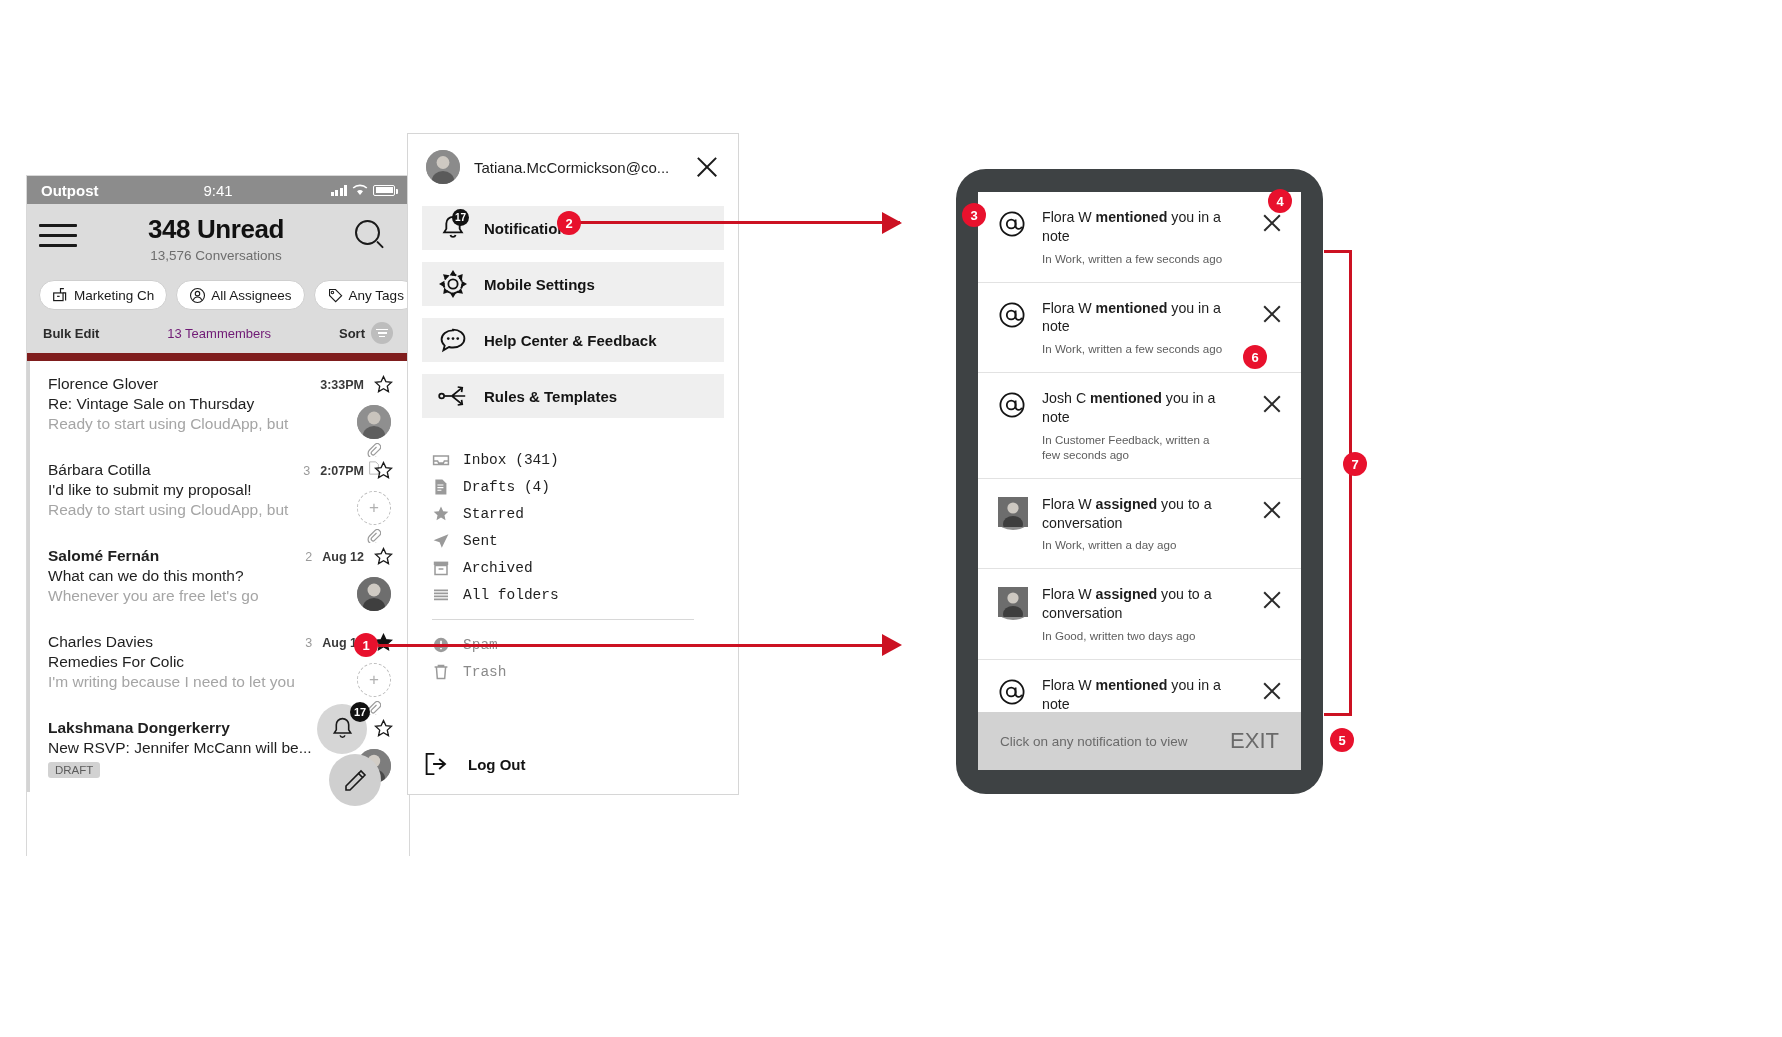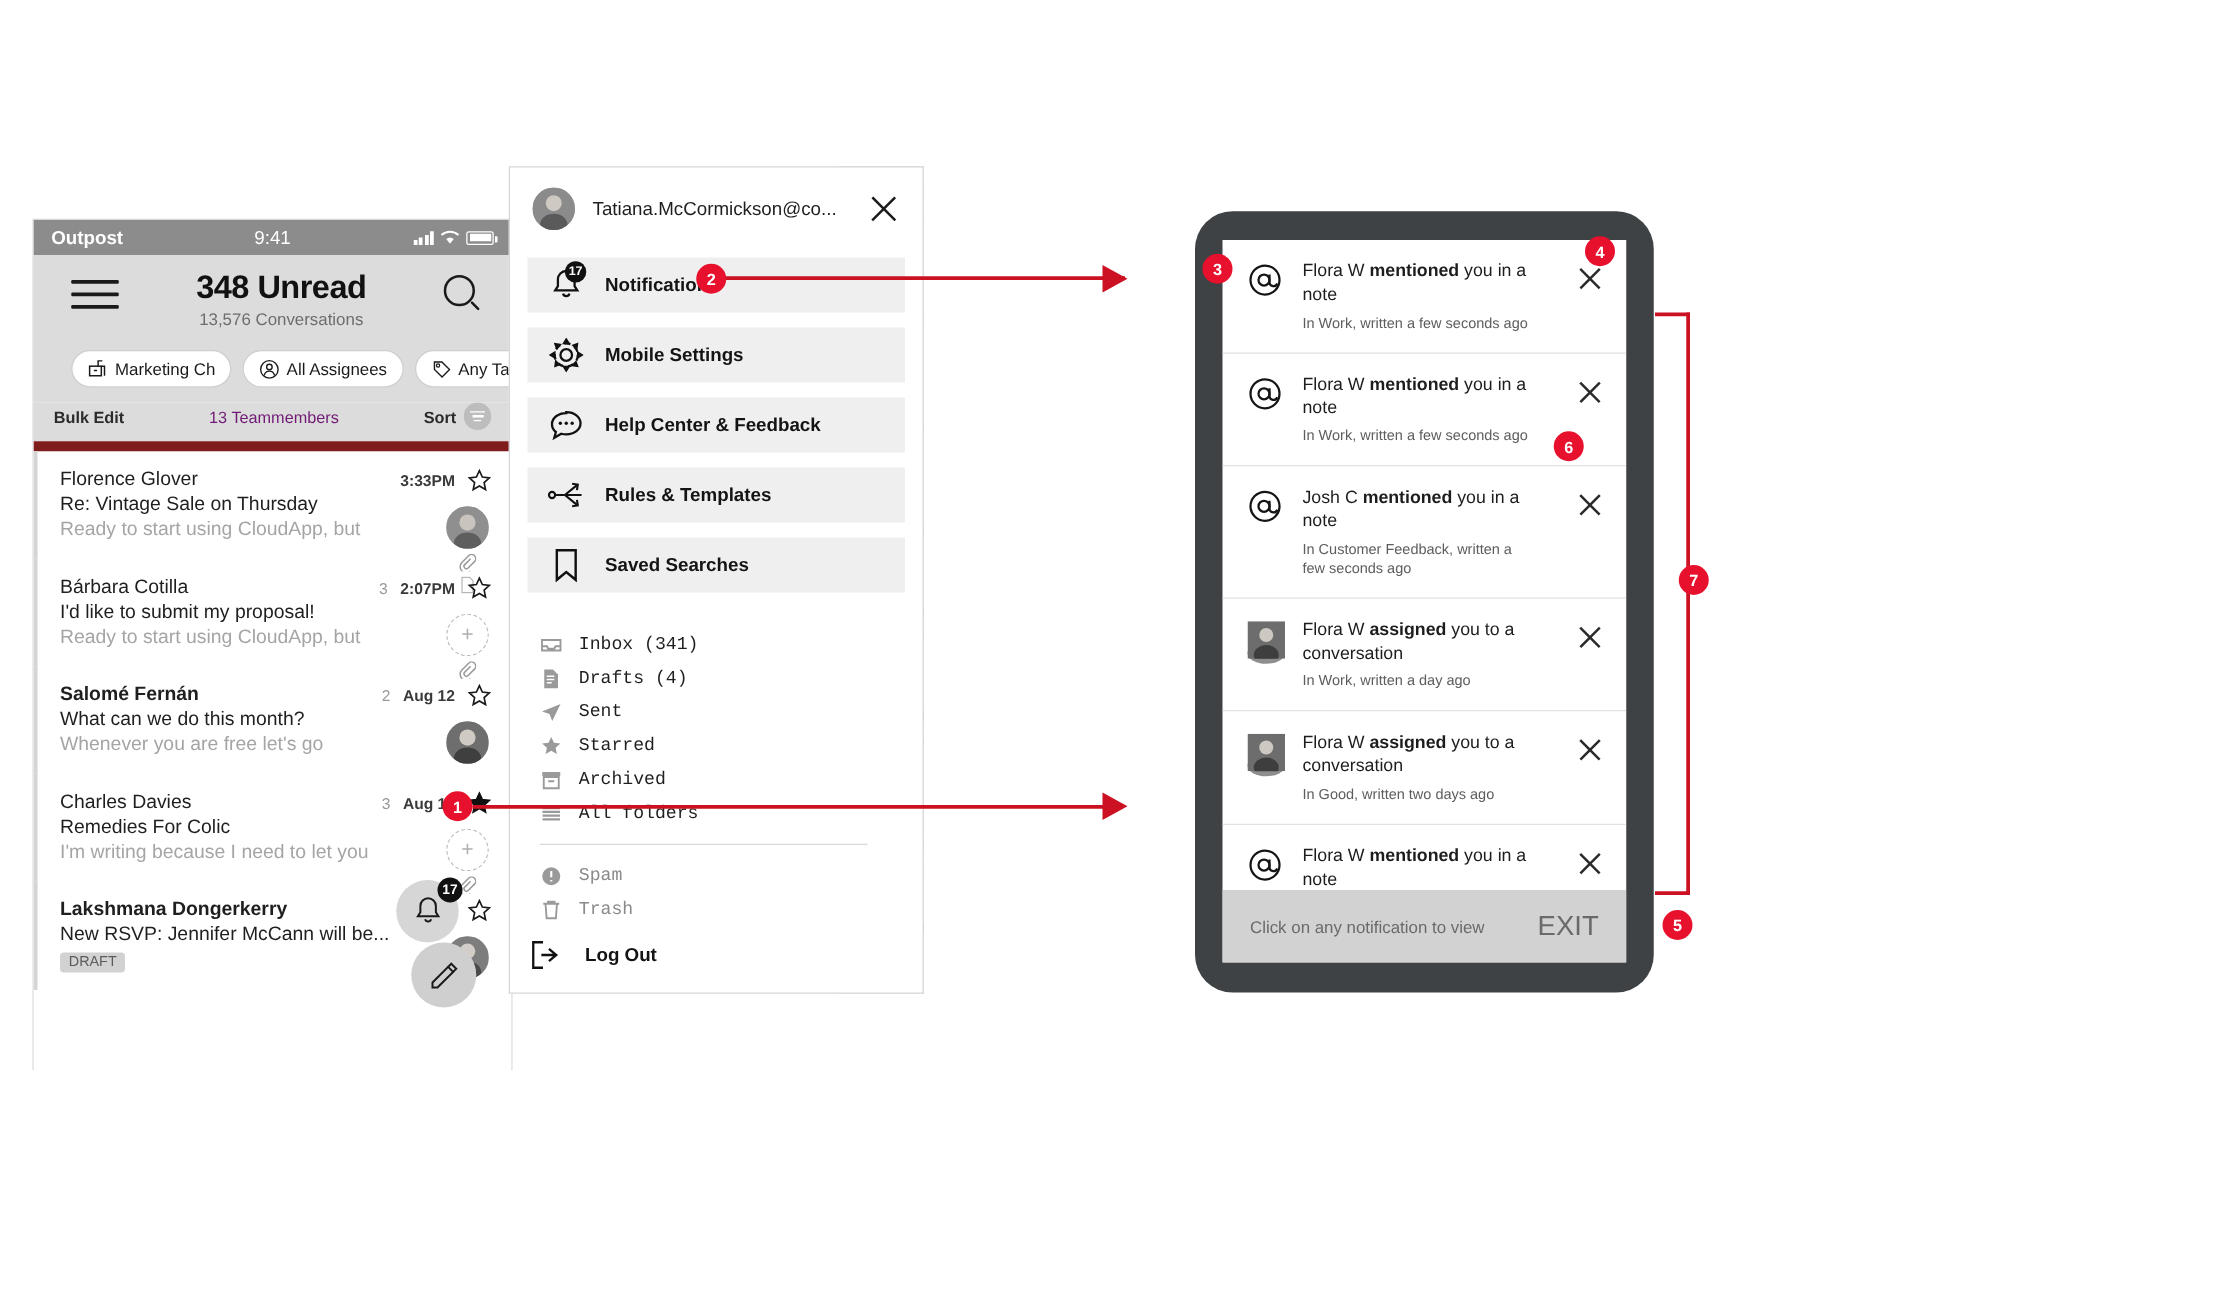--- a/index.html
+++ b/index.html
@@ -30,21 +30,21 @@
   .sb-right { margin-left: auto; display: flex; align-items: center; gap: 5px; z-index:2;}
   .sb-bars { display:flex; align-items:flex-end; gap:1.5px; height:11px;}
   .sb-bars i { display:block; width:3px; background:#fff; }
   .sb-bars i:nth-child(1){height:4px}.sb-bars i:nth-child(2){height:6px}
   .sb-bars i:nth-child(3){height:8px}.sb-bars i:nth-child(4){height:11px}
   .sb-batt { width:22px;height:11px;border:1.5px solid #fff;border-radius:2px;position:relative; }
   .sb-batt::after{content:"";position:absolute;right:-4px;top:3px;width:2px;height:5px;background:#fff;border-radius:0 1px 1px 0;}
   .sb-batt i{position:absolute;left:1.5px;top:1.5px;bottom:1.5px;right:1.5px;background:#fff;}
 
   .a-header {
-    background: #dcdcdc; padding: 10px 16px 0 30px; position: relative;
+    background: #dcdcdc; padding: 10px 16px 0 12px; position: relative;
   }
   .a-headrow { display: flex; align-items: flex-start; height: 56px; }
   .a-burger { width: 38px; padding-top: 10px; cursor: pointer; }
   .a-burger span { display: block; height: 3px; background: #1a1a1a; margin-bottom: 7px; border-radius:1px;}
   .a-titlewrap { flex: 1; text-align: center; }
   .a-title { font-size: 26px; font-weight: bold; color: #111; letter-spacing: -0.4px;}
   .a-sub { font-size: 13.5px; color: #6d6d6d; margin-top: 3px;}
   .a-search { width: 38px; padding-top: 6px; }
   .mag { width: 25px; height: 25px; border: 2.4px solid #1a1a1a; border-radius: 50%; position: relative; }
   .mag::after { content:""; position:absolute; width:2.4px; height:9px; background:#1a1a1a;
@@ -500,28 +500,20 @@
             <circle cx="3.4" cy="12" r="2.3" fill="none" stroke="#111" stroke-width="1.6"></circle>
             <path d="M5.8 12 L13 12" stroke="#111" stroke-width="1.6" fill="none"></path>
             <path d="M13 12 L22 4.6 M13 12 L22 19.4 M13 12 L25.4 12" stroke="#111" stroke-width="1.6" fill="none"></path>
             <path d="M18.4 3.6 L22.6 4.2 L22 8.4" fill="none" stroke="#111" stroke-width="1.6"></path>
             <path d="M22 15.6 L22.6 19.8 L18.4 20.4" fill="none" stroke="#111" stroke-width="1.6"></path>
           </svg>
         </span>
         <span class="lbl">Rules  &amp; Templates</span>
       </div>
 
-      <div class="b-item">
-        <span class="b-ico">
-          <svg width="22" height="28" viewBox="0 0 20 26">
-            <path d="M3 2 h14 v22 l-7 -5.8 -7 5.8 Z" fill="none" stroke="#111" stroke-width="1.8"></path>
-          </svg>
-        </span>
-        <span class="lbl">Saved Searches</span>
-      </div>
     </div>
 
     <div class="b-folders">
 
       <div class="b-folder">
         <svg width="18" height="18" viewBox="0 0 18 18">
           <path d="M1.6 5 h14.8 v8.4 h-14.8 Z M1.6 10 h4 l1 2 h4.8 l1 -2 h4" fill="none" stroke="#9a9a9a" stroke-width="1.5"></path>
         </svg>
         <span class="lbl">Inbox (341)</span>
       </div>
@@ -529,30 +521,30 @@
       <div class="b-folder">
         <svg width="18" height="18" viewBox="0 0 18 18">
           <path d="M3.4 1.6 h7 l4 4 v11 h-11 Z" fill="#9a9a9a"></path>
           <path d="M5.4 7 h6 M5.4 9.6 h6 M5.4 12.2 h4" stroke="#fff" stroke-width="1.1"></path>
         </svg>
         <span class="lbl">Drafts (4)</span>
       </div>
 
       <div class="b-folder">
         <svg width="18" height="18" viewBox="0 0 18 18">
-          <path d="M16.4 2.2 L1.6 8.2 l6 2 l2.2 5.6 Z" fill="#9a9a9a"></path>
-        </svg>
-        <span class="lbl">Sent</span>
+          <path d="M9 1.6 l2.2 4.6 5.1 .6 -3.8 3.4 1 5 -4.5 -2.6 -4.5 2.6 1 -5 -3.8 -3.4 5.1 -.6 Z" fill="#9a9a9a"></path>
+        </svg>
+        <span class="lbl">Starred</span>
       </div>
 
       <div class="b-folder">
         <svg width="18" height="18" viewBox="0 0 18 18">
-          <path d="M9 1.6 l2.2 4.6 5.1 .6 -3.8 3.4 1 5 -4.5 -2.6 -4.5 2.6 1 -5 -3.8 -3.4 5.1 -.6 Z" fill="#9a9a9a"></path>
-        </svg>
-        <span class="lbl">Starred</span>
+          <path d="M16.4 2.2 L1.6 8.2 l6 2 l2.2 5.6 Z" fill="#9a9a9a"></path>
+        </svg>
+        <span class="lbl">Sent</span>
       </div>
 
       <div class="b-folder">
         <svg width="18" height="18" viewBox="0 0 18 18">
           <rect x="1.8" y="2.6" width="14.4" height="3.4" fill="#9a9a9a"></rect>
           <path d="M3 6.6 h12 v9 h-12 Z" fill="none" stroke="#9a9a9a" stroke-width="1.5"></path>
           <path d="M6.6 10 h4.8" stroke="#9a9a9a" stroke-width="1.5"></path>
         </svg>
         <span class="lbl">Archived</span>
       </div>

